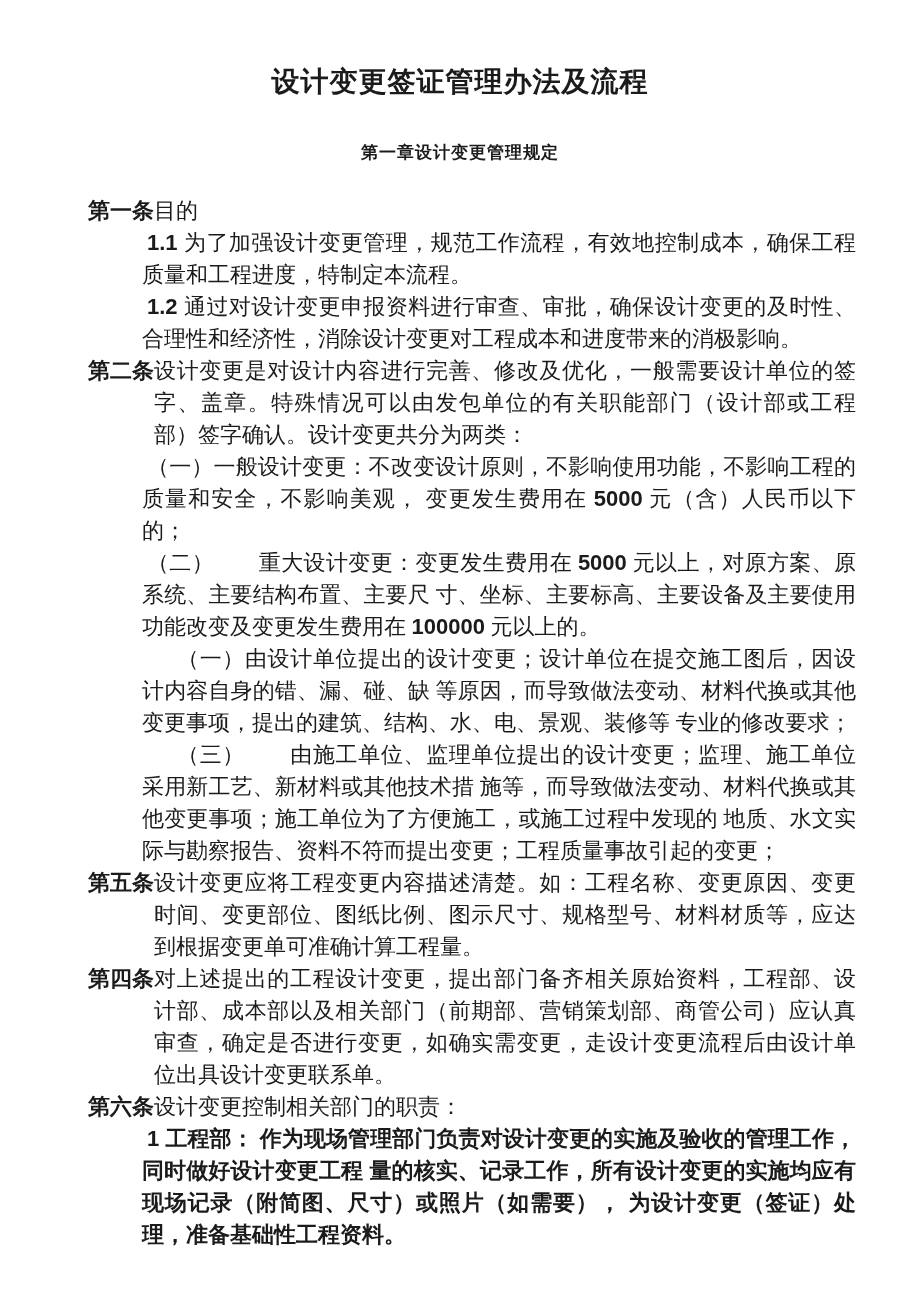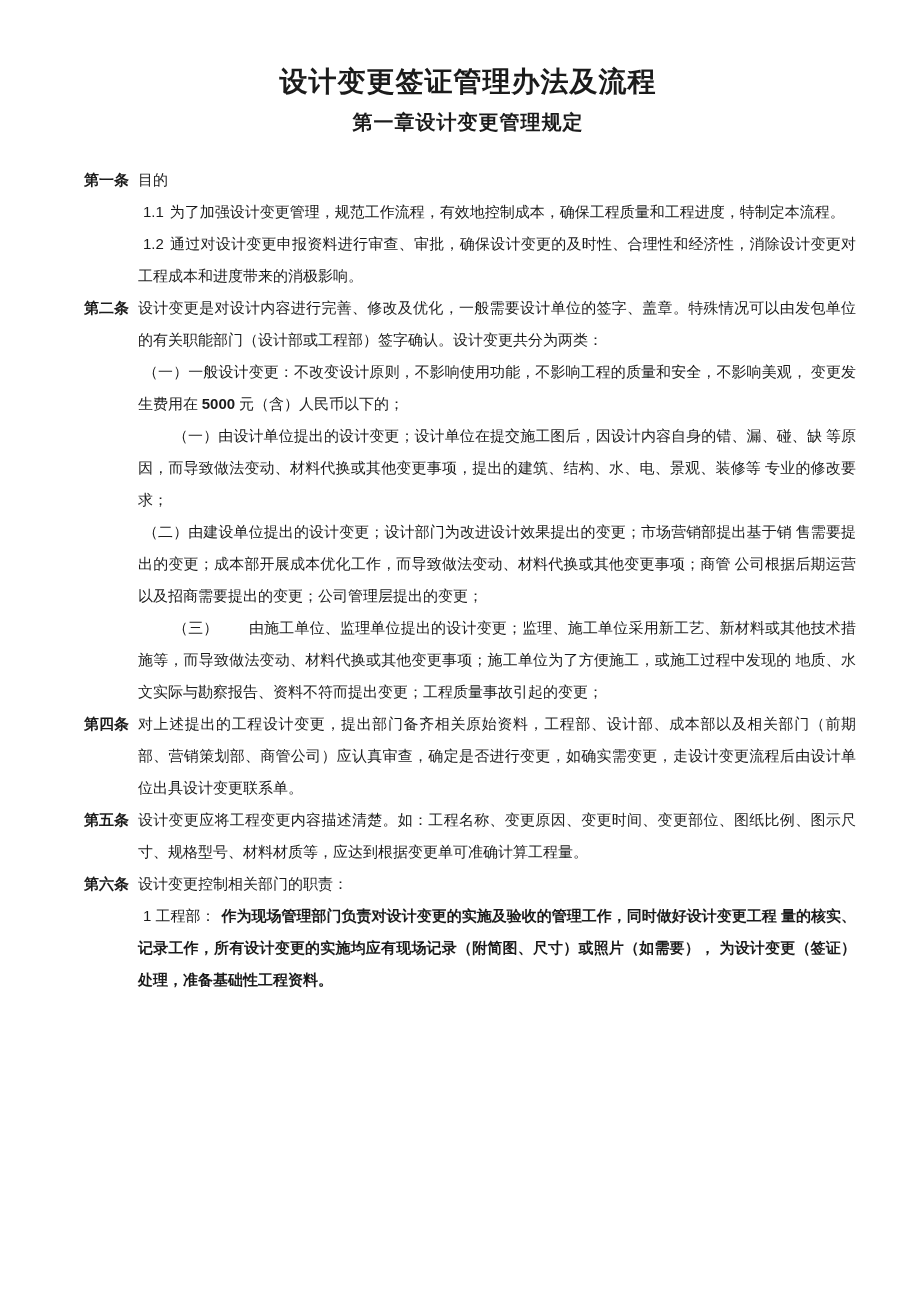--- a/index.html
+++ b/index.html
@@ -1,30 +1,30 @@
 <!DOCTYPE html>
 <html><head>
 <meta charset="utf-8">
 <style>
   html,body{margin:0;padding:0;background:#ffffff;}
   .page{
     width:920px;height:1302px;background:#ffffff;box-sizing:border-box;
     padding-top:64px;overflow:hidden;position:relative;
-    font-family:"Liberation Serif","DejaVu Serif",serif;color:#1b1b1b;padding-left:16px;
+    font-family:"Liberation Serif","DejaVu Serif",serif;color:#1b1b1b;
   }
   .title{text-align:center;font-weight:bold;font-size:28px;line-height:36px;letter-spacing:1px;}
-  .chapter{text-align:center;font-weight:bold;font-size:20px;line-height:28px;margin-top:8px;letter-spacing:1px;}
-  .doc{margin:28px 64px 0 68px;font-size:15px;line-height:32px;}
+  .chapter{text-align:center;font-weight:bold;font-size:17px;line-height:28px;margin-top:39px;letter-spacing:1px;}
+  .doc{margin:28px 64px 0 88px;font-size:22px;line-height:32px;}
   .article{display:flex;}
   .alabel{flex:0 0 54px;font-weight:bold;white-space:nowrap;}
   .abody{flex:1;text-align:justify;text-align-last:left;}
   p.sub{margin:0 0 0 54px;text-align:justify;text-align-last:left;}
   .i5{text-indent:5px;}
   .i35{text-indent:35px;}
-  .num{font-family:"Liberation Sans","DejaVu Sans",sans-serif;font-weight:normal;margin-right:6px;}
+  .num{font-family:"Liberation Sans","DejaVu Sans",sans-serif;font-weight:bold;margin-right:6px;}
   .seg-b{font-family:Liberation Sans, sans-serif;font-weight:bold;}
   .boldsans{font-weight:bold;font-family:"Liberation Sans","DejaVu Sans",sans-serif;}
 </style>
 </head>
 <body>
 
 <div class="page">
 
   <div class="title">设计变更签证管理办法及流程</div>
   <div class="chapter">第一章设计变更管理规定</div>
@@ -36,33 +36,33 @@
       <div class="abody">目的</div>
     </div>
     <p class="sub i5"><b class="num">1.1</b><span>为了加强设计变更管理，规范工作流程，有效地控制成本，确保工程质量和工程进度，特制定本流程。</span></p>
     <p class="sub i5"><b class="num">1.2</b><span>通过对设计变更申报资料进行审查、审批，确保设计变更的及时性、合理性和经济性，消除设计变更对工程成本和进度带来的消极影响。</span></p>
 
     <div class="article">
       <span class="alabel">第二条</span>
       <div class="abody">设计变更是对设计内容进行完善、修改及优化，一般需要设计单位的签字、盖章。特殊情况可以由发包单位的有关职能部门（设计部或工程部）签字确认。设计变更共分为两类：</div>
     </div>
     <p class="sub i5"><span>（一）一般设计变更：不改变设计原则，不影响使用功能，不影响工程的质量和安全，不影响美观， 变更发生费用在 </span><span class="seg-b">5000</span><span> 元（含）人民币以下的；</span></p>
+    <p class="sub i5"><span>（二）　　重大设计变更：变更发生费用在 </span><span class="seg-b">5000</span><span> 元以上，对原方案、原系统、主要结构布置、主要尺 寸、坐标、主要标高、主要设备及主要使用功能改变及变更发生费用在 </span><span class="seg-b">100000</span><span> 元以上的。</span></p>
 
     <p class="sub i35">（一）由设计单位提出的设计变更；设计单位在提交施工图后，因设计内容自身的错、漏、碰、缺 等原因，而导致做法变动、材料代换或其他变更事项，提出的建筑、结构、水、电、景观、装修等 专业的修改要求；</p>
-    <p class="sub i5">（二）由建设单位提出的设计变更；设计部门为改进设计效果提出的变更；市场营销部提出基于销 售需要提出的变更；成本部开展成本优化工作，而导致做法变动、材料代换或其他变更事项；商管 公司根据后期运营以及招商需要提出的变更；公司管理层提出的变更；</p>
     <p class="sub i35">（三）　　由施工单位、监理单位提出的设计变更；监理、施工单位采用新工艺、新材料或其他技术措 施等，而导致做法变动、材料代换或其他变更事项；施工单位为了方便施工，或施工过程中发现的 地质、水文实际与勘察报告、资料不符而提出变更；工程质量事故引起的变更；</p>
+
+    <div class="article">
+      <span class="alabel">第五条</span>
+      <div class="abody">设计变更应将工程变更内容描述清楚。如：工程名称、变更原因、变更时间、变更部位、图纸比例、图示尺寸、规格型号、材料材质等，应达到根据变更单可准确计算工程量。</div>
+    </div>
 
     <div class="article">
       <span class="alabel">第四条</span>
       <div class="abody">对上述提出的工程设计变更，提出部门备齐相关原始资料，工程部、设计部、成本部以及相关部门（前期部、营销策划部、商管公司）应认真审查，确定是否进行变更，如确实需变更，走设计变更流程后由设计单位出具设计变更联系单。</div>
-    </div>
-
-    <div class="article">
-      <span class="alabel">第五条</span>
-      <div class="abody">设计变更应将工程变更内容描述清楚。如：工程名称、变更原因、变更时间、变更部位、图纸比例、图示尺寸、规格型号、材料材质等，应达到根据变更单可准确计算工程量。</div>
     </div>
 
     <div class="article">
       <span class="alabel">第六条</span>
       <div class="abody">设计变更控制相关部门的职责：</div>
     </div>
     <p class="sub i5 boldsans"><b class="num">1 工程部：</b><span>作为现场管理部门负责对设计变更的实施及验收的管理工作，同时做好设计变更工程 量的核实、记录工作，所有设计变更的实施均应有现场记录（附简图、尺寸）或照片（如需要）， 为设计变更（签证）处理，准备基础性工程资料。</span></p>
 
   </div>
 </div>

